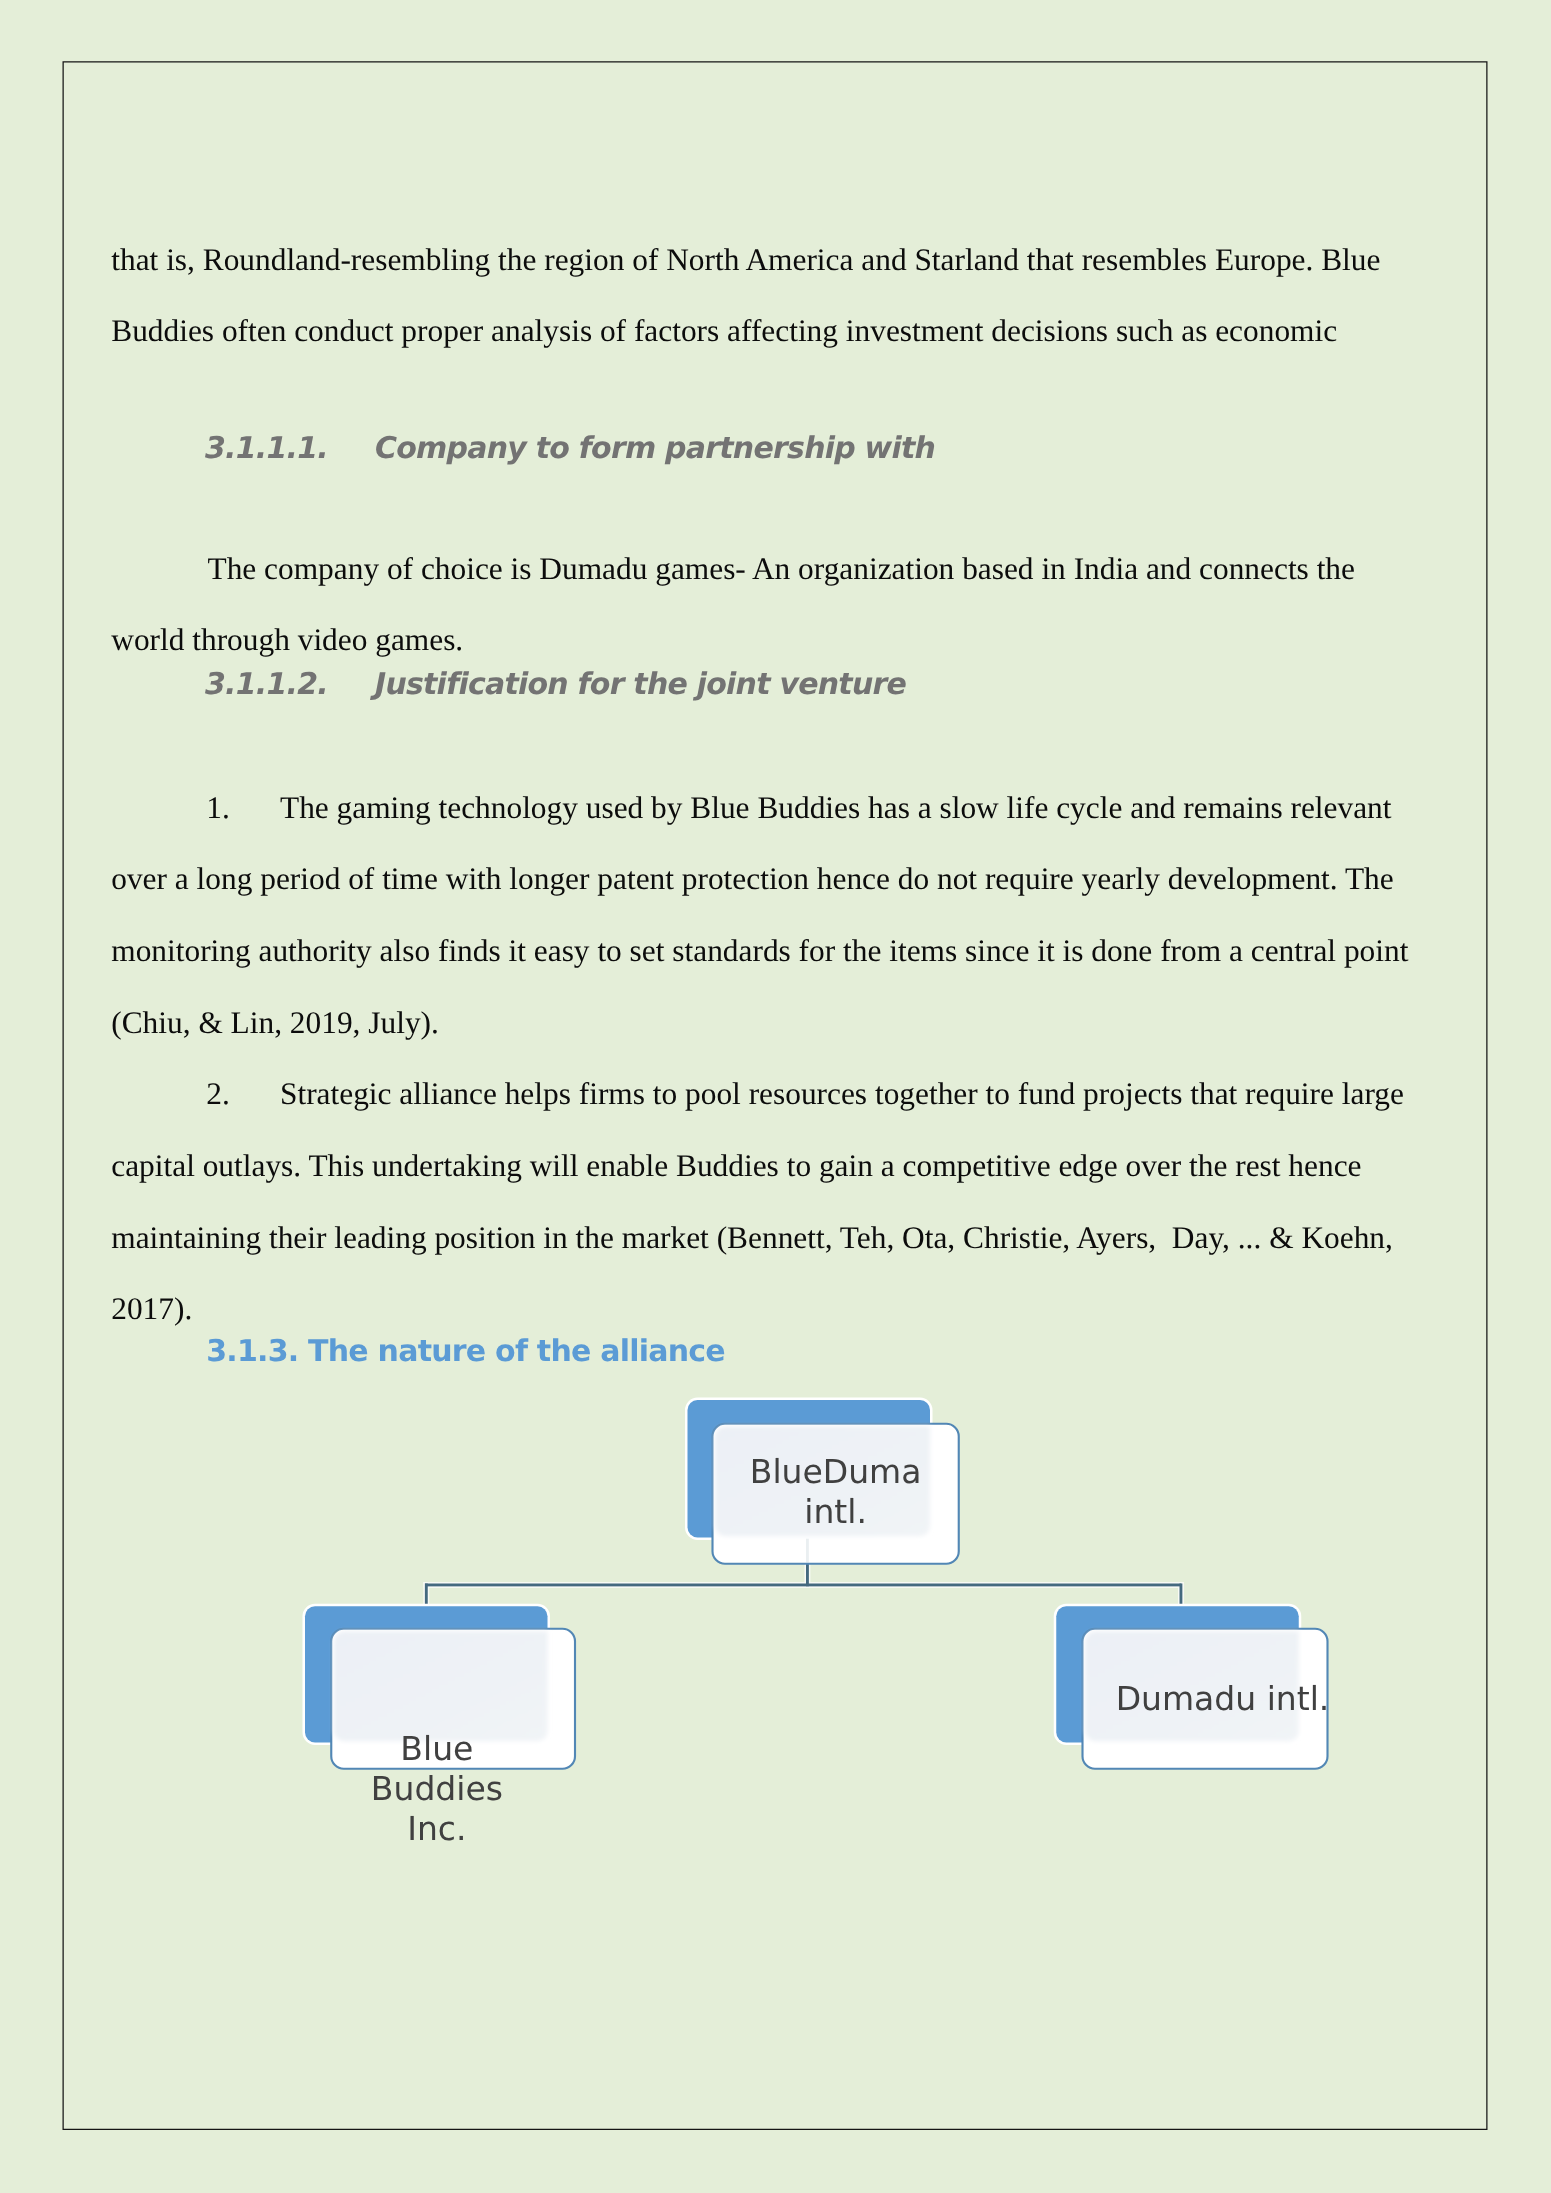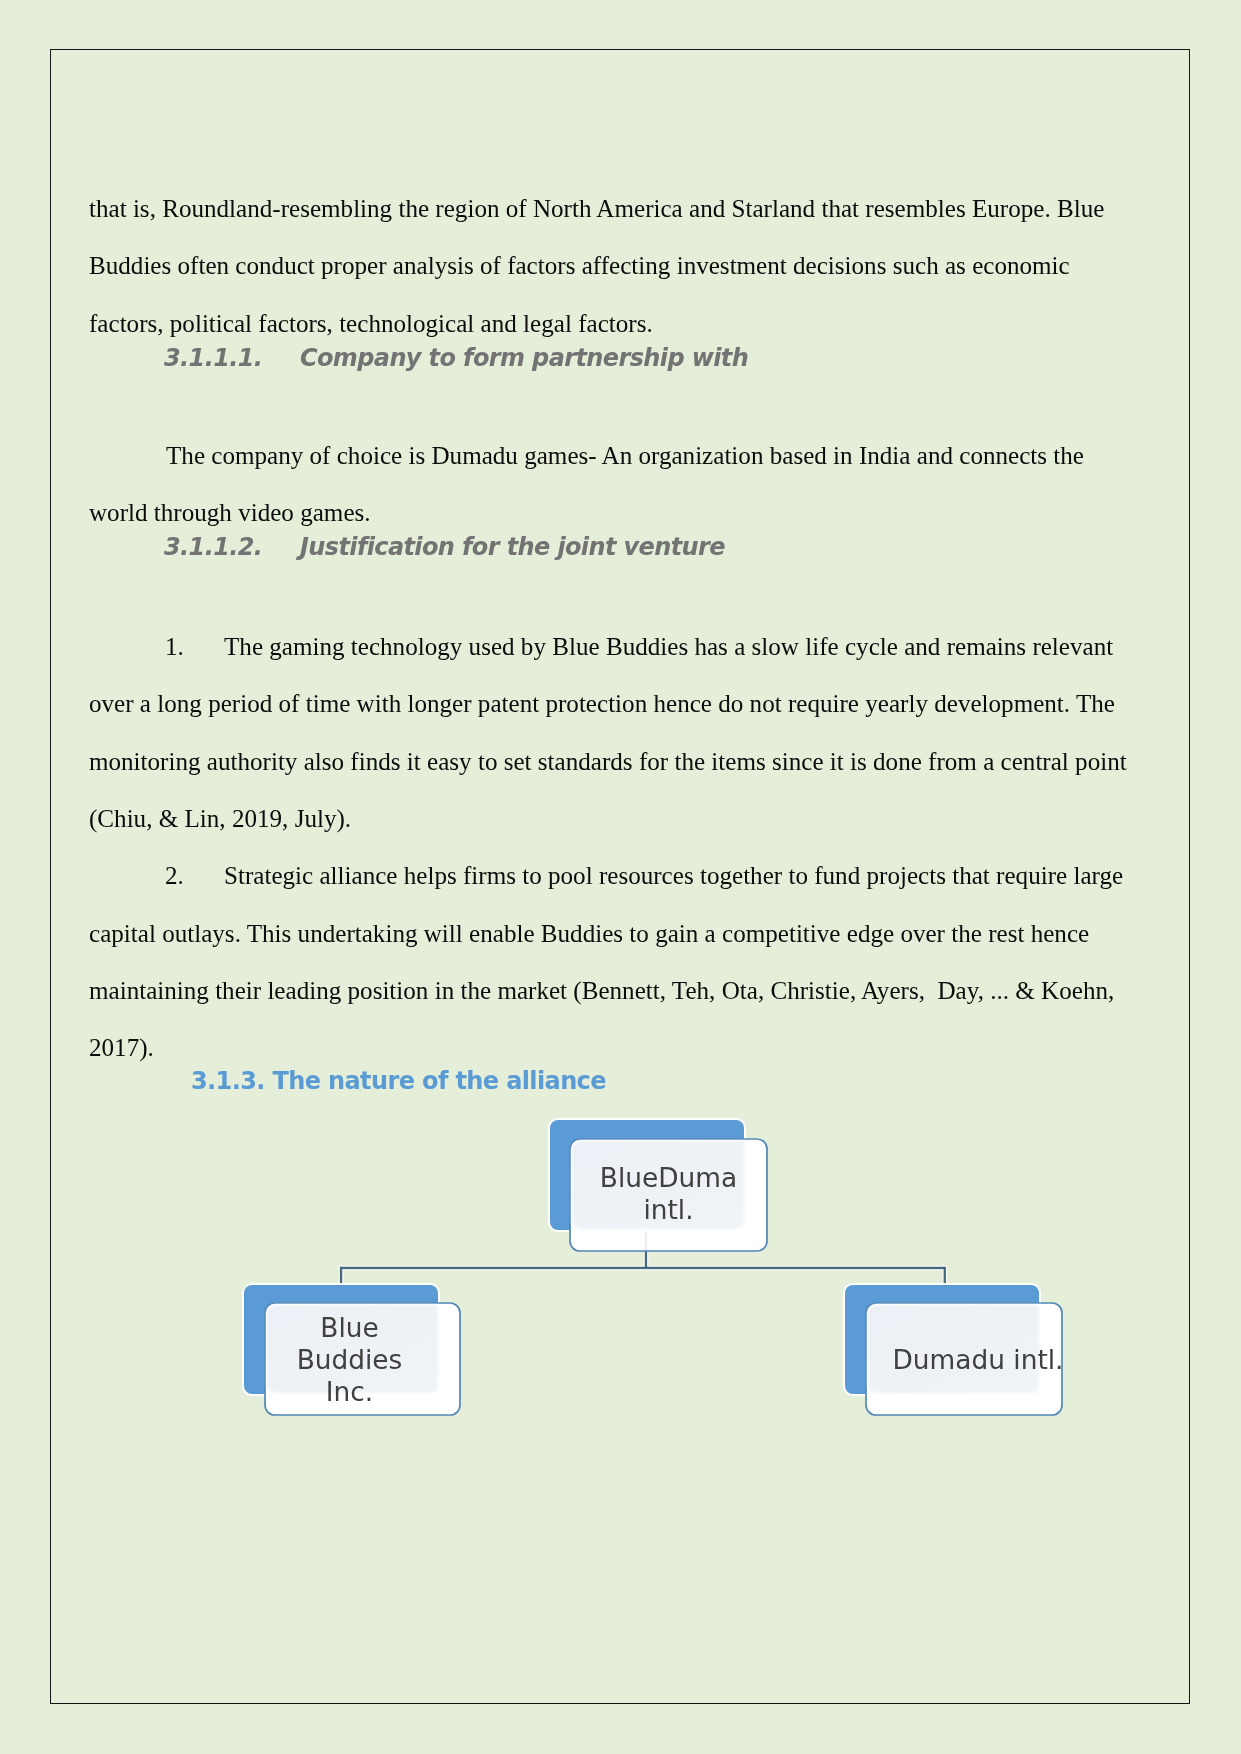--- a/index.html
+++ b/index.html
@@ -9,38 +9,37 @@
        font-family:"Liberation Serif",serif;-webkit-font-smoothing:antialiased;}
   .page{position:absolute;left:0;top:0;width:1241px;height:1754px;overflow:hidden;}
   .page-border{position:absolute;left:50px;top:49px;width:1140px;height:1655px;
        border:1.5px solid #151515;box-sizing:border-box;}
 
   .ln{position:absolute;white-space:pre;color:#0c0c0c;font-size:25.1px;
       font-family:"Liberation Serif",serif;margin-top:44px;}
   .hd{position:absolute;white-space:pre;color:#737373;font-size:24px;letter-spacing:-0.62px;
       font-family:"DejaVu Sans",sans-serif;font-weight:bold;font-style:italic;}
   .hd3{position:absolute;white-space:pre;color:#5b9bd5;font-size:24px;letter-spacing:-0.62px;
-      font-family:"DejaVu Sans",sans-serif;font-weight:bold;font-style:normal;margin-left:26px;}
+      font-family:"DejaVu Sans",sans-serif;font-weight:bold;font-style:normal;}
 
   
   .chart{position:absolute;left:0;top:0;width:1241px;height:1754px;}
   .chart svg{position:absolute;left:0;top:0;}
   .nodelbl{position:absolute;text-align:center;color:#404040;
        font-family:"DejaVu Sans",sans-serif;font-size:26.4px;line-height:32px;
        white-space:pre-line;}
 </style>
 </head>
 <body>
 
 <div class="page">
   <div class="page-border"></div>
 
   <div class="ln" style="left:89px;top:151px">that is, Roundland-resembling the region of North America and Starland that resembles Europe. Blue</div>
   <div class="ln" style="left:89px;top:208px">Buddies often conduct proper analysis of factors affecting investment decisions such as economic</div>
-  <div class="ln" style="left:89px;top:266px">factors, political factors, technological and legal factors.</div>
 
   <div class="hd" style="left:164px;top:344px">3.1.1.1.</div>
   <div class="hd" style="left:300px;top:344px">Company to form partnership with</div>
 
   <div class="ln" style="left:166px;top:398px">The company of choice is Dumadu games- An organization based in India and connects the</div>
   <div class="ln" style="left:89px;top:455px">world through video games.</div>
 
   <div class="hd" style="left:164px;top:533px">3.1.1.2.</div>
   <div class="hd" style="left:300px;top:533px">Justification for the joint venture</div>
 
@@ -101,17 +100,17 @@
       <g>
         <rect x="845" y="1285" width="194" height="109" rx="8" ry="8" fill="#5b9bd5" stroke="#ffffff" stroke-width="4"></rect>
         <rect x="845" y="1285" width="194" height="109" rx="8" ry="8" fill="#5b9bd5"></rect>
         <rect x="866" y="1303" width="196" height="112" rx="10" ry="10" fill="#ffffff" stroke="#5287b5" stroke-width="1.7"></rect>
         <path d="M878 1305 H1039 V1385 a8 8 0 0 1 -8 8 H877 a9 9 0 0 1 -9 -9 V1314 a9 9 0 0 1 9 -9 Z" fill="url(#innerg)" filter="url(#soft)"></path>
       </g>
     </svg>
 
     <div class="nodelbl" style="left:570px;top:1162px;width:197px">BlueDuma
 intl.</div>
-    <div class="nodelbl" style="left:265px;top:1312px;width:169px">Blue Buddies
+    <div class="nodelbl" style="left:265px;top:1384px;width:169px">Blue Buddies
 Inc.</div>
     <div class="nodelbl" style="left:866px;top:1344px;width:224px">Dumadu intl.</div>
   </div>
 </div>
 
 </body></html>

